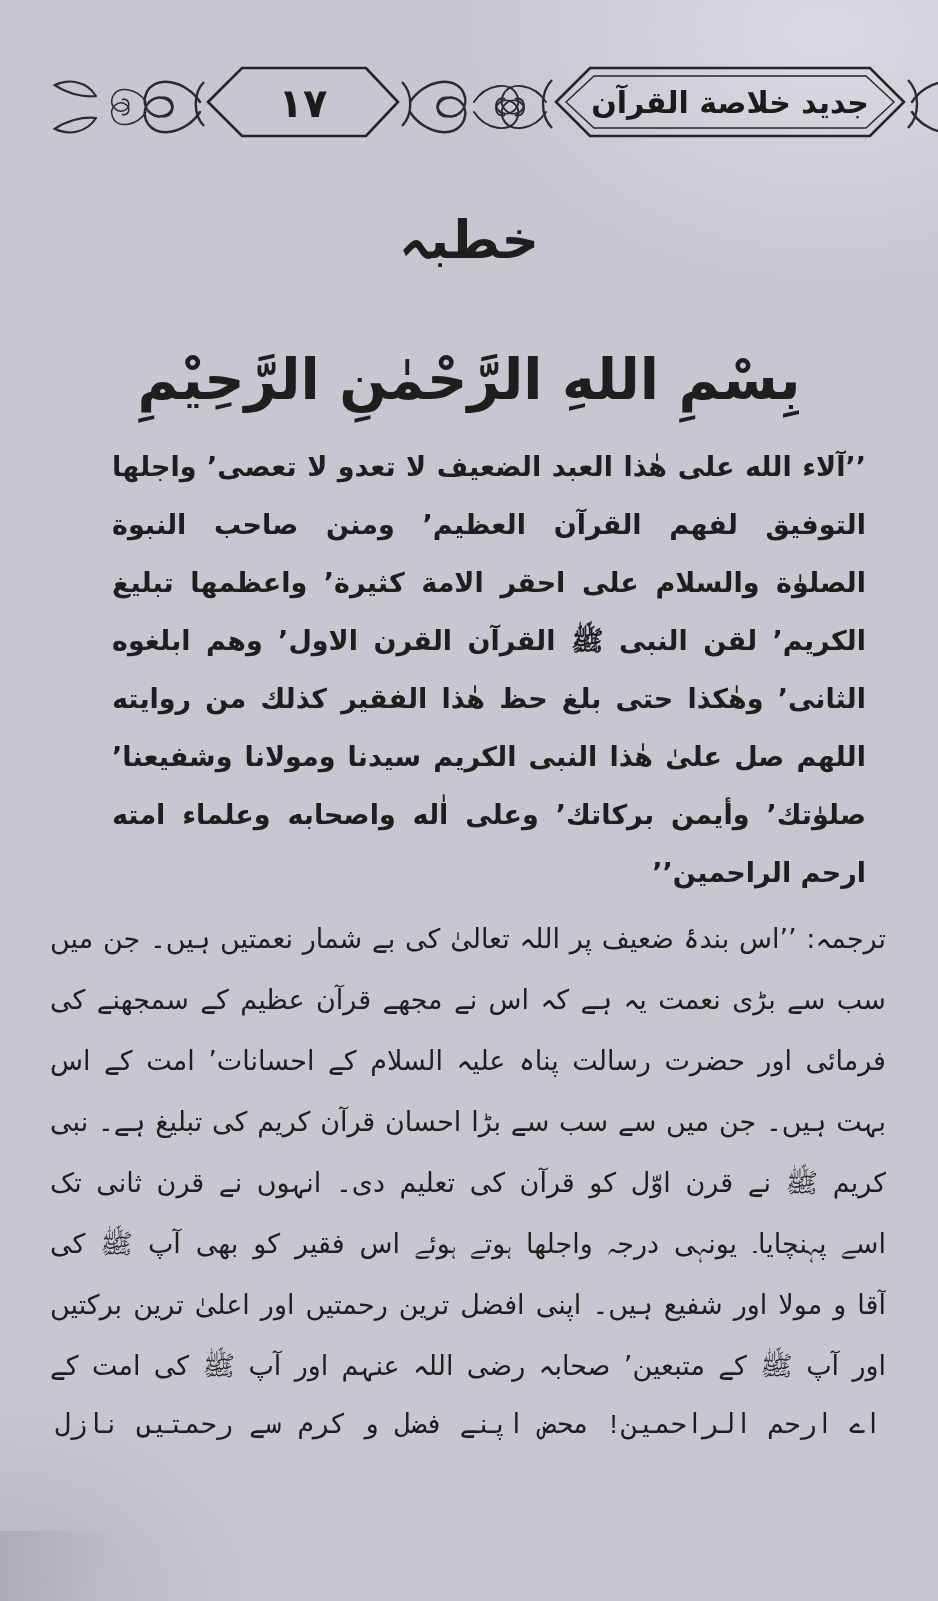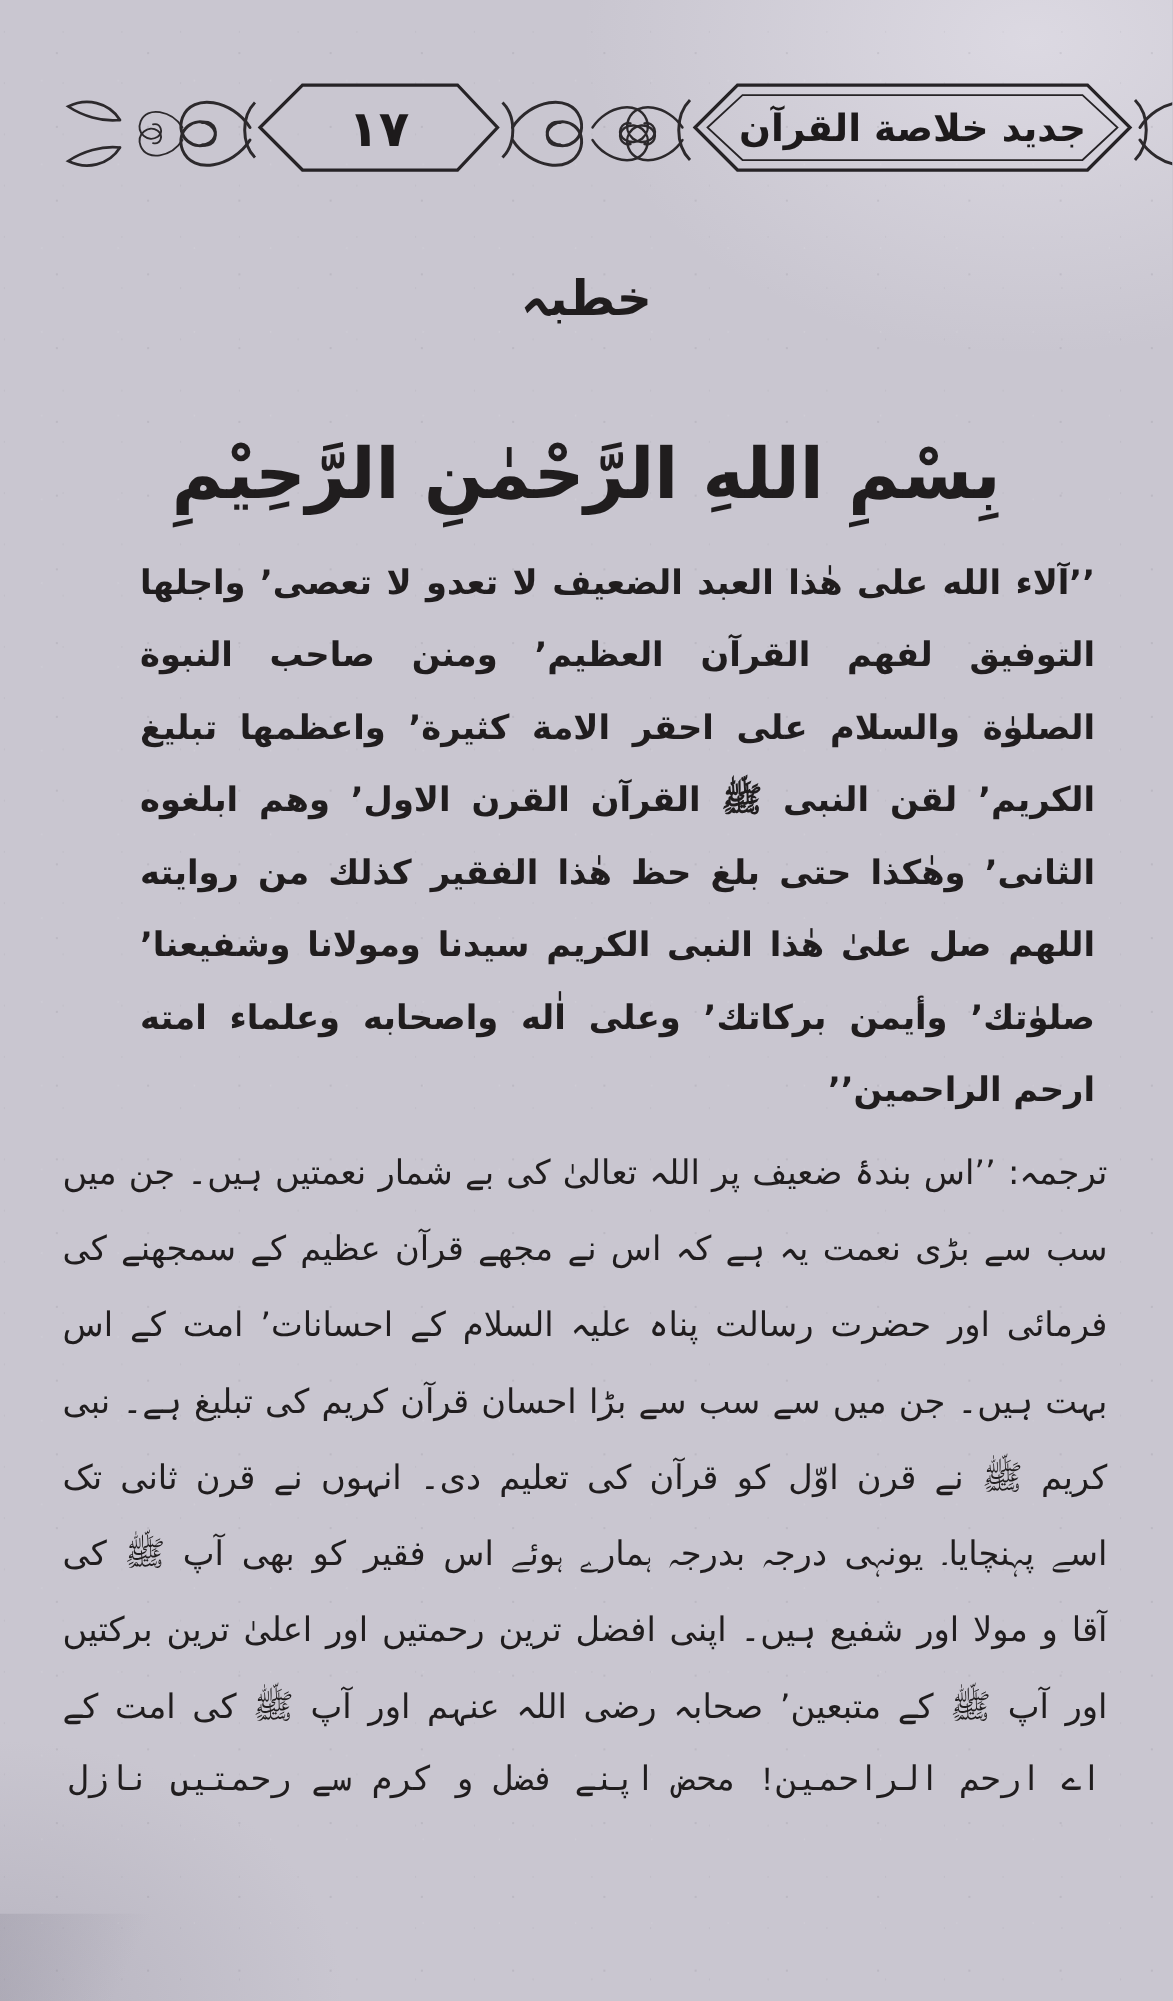--- a/index.html
+++ b/index.html
@@ -28,28 +28,28 @@
   .corner-shade{
     position:absolute;left:0;bottom:0;width:190px;height:70px;opacity:.3;
     background:linear-gradient(115deg,#8d8a98 0%,rgba(141,138,152,0) 55%);
   }
   .header-band{position:absolute;top:52px;left:0;width:938px;height:112px;}
   .header-band .orn{stroke:#2c292c;stroke-width:2.4;fill:none;}
   .header-band .box{stroke:#262326;stroke-width:2.6;fill:none;}
   .header-band text{fill:#1d1a1b;font-family:"DejaVu Sans",sans-serif;font-weight:bold;}
   .section-heading{
     position:absolute;top:200px;left:0;width:100%;text-align:center;
-    font-size:39px;font-weight:bold;line-height:80px;
+    font-size:52px;font-weight:bold;line-height:80px;
   }
   .bismillah{
     position:absolute;top:318px;left:0;width:100%;text-align:center;
     font-size:56px;font-weight:bold;line-height:124px;direction:rtl;
   }
   .arabic-block{
-    position:absolute;top:438px;right:8px;left:0;
+    position:absolute;top:438px;right:18px;left:0;
     padding:0 54px 0 112px;direction:rtl;
   }
   .ar-line{
     font-size:27px;font-weight:bold;line-height:58px;height:58px;overflow:hidden;
     text-align:justify;text-align-last:justify;
   }
   .ar-line.end{text-align:center;text-align-last:right;}
   .urdu-block{
     position:absolute;top:908px;right:0;left:0;
     padding:0 52px 0 50px;direction:rtl;
@@ -127,17 +127,17 @@
   <div class="ar-line">صلوٰتك’ وأيمن بركاتك’ وعلى اٰله واصحابه وعلماء امته اجمعين يا</div>
   <div class="ar-line end">ارحم الراحمين’’</div>
 </div>
 
 <div class="urdu-block">
   <div class="ur-line">ترجمہ: ’’اس بندۂ ضعیف پر اللہ تعالیٰ کی بے شمار نعمتیں ہیں۔ جن میں سے</div>
   <div class="ur-line">سب سے بڑی نعمت یہ ہے کہ اس نے مجھے قرآن عظیم کے سمجھنے کی توفیق عطا</div>
   <div class="ur-line">فرمائی اور حضرت رسالت پناہ علیہ السلام کے احسانات’ امت کے اس حقیر فرد پر</div>
   <div class="ur-line">بہت ہیں۔ جن میں سے سب سے بڑا احسان قرآن کریم کی تبلیغ ہے۔ نبی</div>
   <div class="ur-line">کریم ﷺ نے قرن اوّل کو قرآن کی تعلیم دی۔ انہوں نے قرن ثانی تک</div>
-  <div class="ur-line">اسے پہنچایا۔ یونہی درجہ بدرجہ ہمارے ہوئے اس فقیر کو بھی آپ ﷺ کی</div>
+  <div class="ur-line">اسے پہنچایا۔ یونہی درجہ واجلها ہوتے ہوئے اس فقیر کو بھی آپ ﷺ کی</div>
   <div class="ur-line">آقا و مولا اور شفیع ہیں۔ اپنی افضل ترین رحمتیں اور اعلیٰ ترین برکتیں نازل فرما</div>
   <div class="ur-line">اور آپ ﷺ کے متبعین’ صحابہ رضی اللہ عنہم اور آپ ﷺ کی امت کے علماء پر بھی۔</div>
   <div class="ur-line end">اے ارحم الراحمین! محض اپنے فضل و کرم سے رحمتیں نازل فرما’’</div>
 </div>
 
 </body></html>

